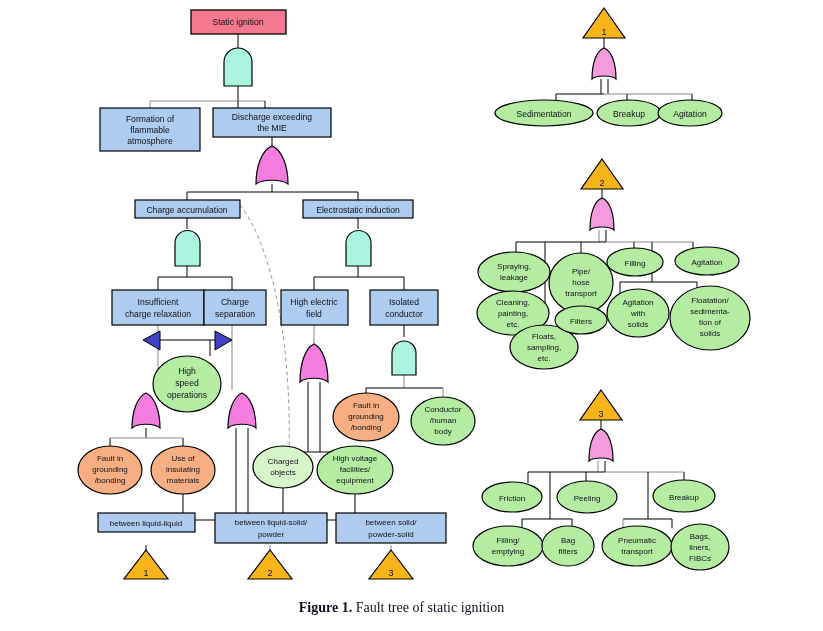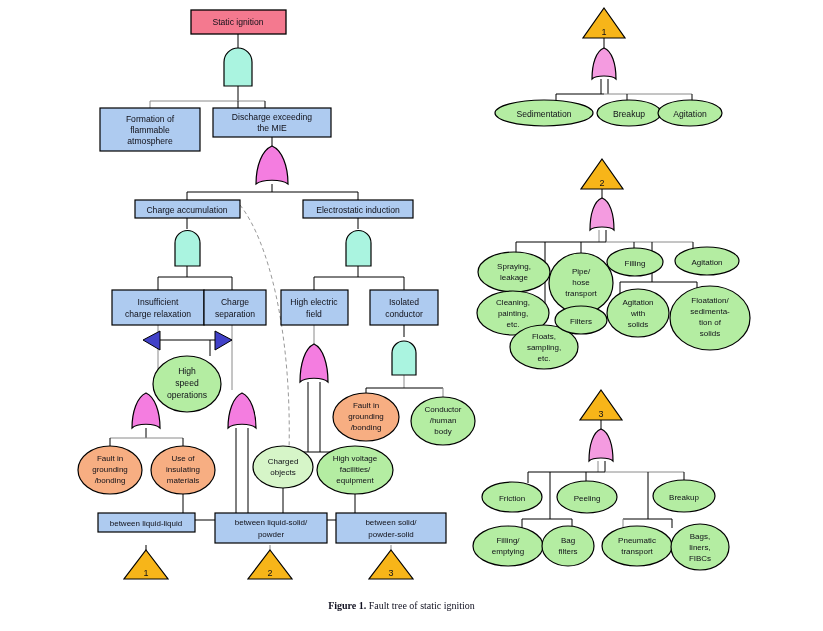--- a/index.html
+++ b/index.html
@@ -1,20 +1,20 @@
 <!DOCTYPE html>
 <html><head>
 <meta charset="utf-8">
 <style>
   html,body{margin:0;padding:0;background:#ffffff;}
   body{width:823px;height:631px;font-family:"Liberation Sans",sans-serif;position:relative;overflow:hidden;}
   #stage{position:relative;width:823px;height:631px;}
   svg#diagram{position:absolute;left:0;top:0;width:823px;height:631px;}
   .cap{position:absolute;left:0;top:600px;width:803px;text-align:center;
-       font-family:"Liberation Serif",serif;font-size:10px;color:#101020;}
+       font-family:"Liberation Serif",serif;font-size:14px;color:#101020;}
   .cap b{font-weight:bold;}
   text{font-family:"Liberation Sans",sans-serif;fill:#101018;}
   .lbl{font-size:8.6px;}
   .lbl-sm{font-size:8px;}
   .tri-num{font-size:9px;}
   .edge{stroke:#000000;stroke-width:1;fill:none;}
   .edge-g{stroke:#8a8a8a;stroke-width:1;fill:none;}
 </style>
 </head>
 <body>

